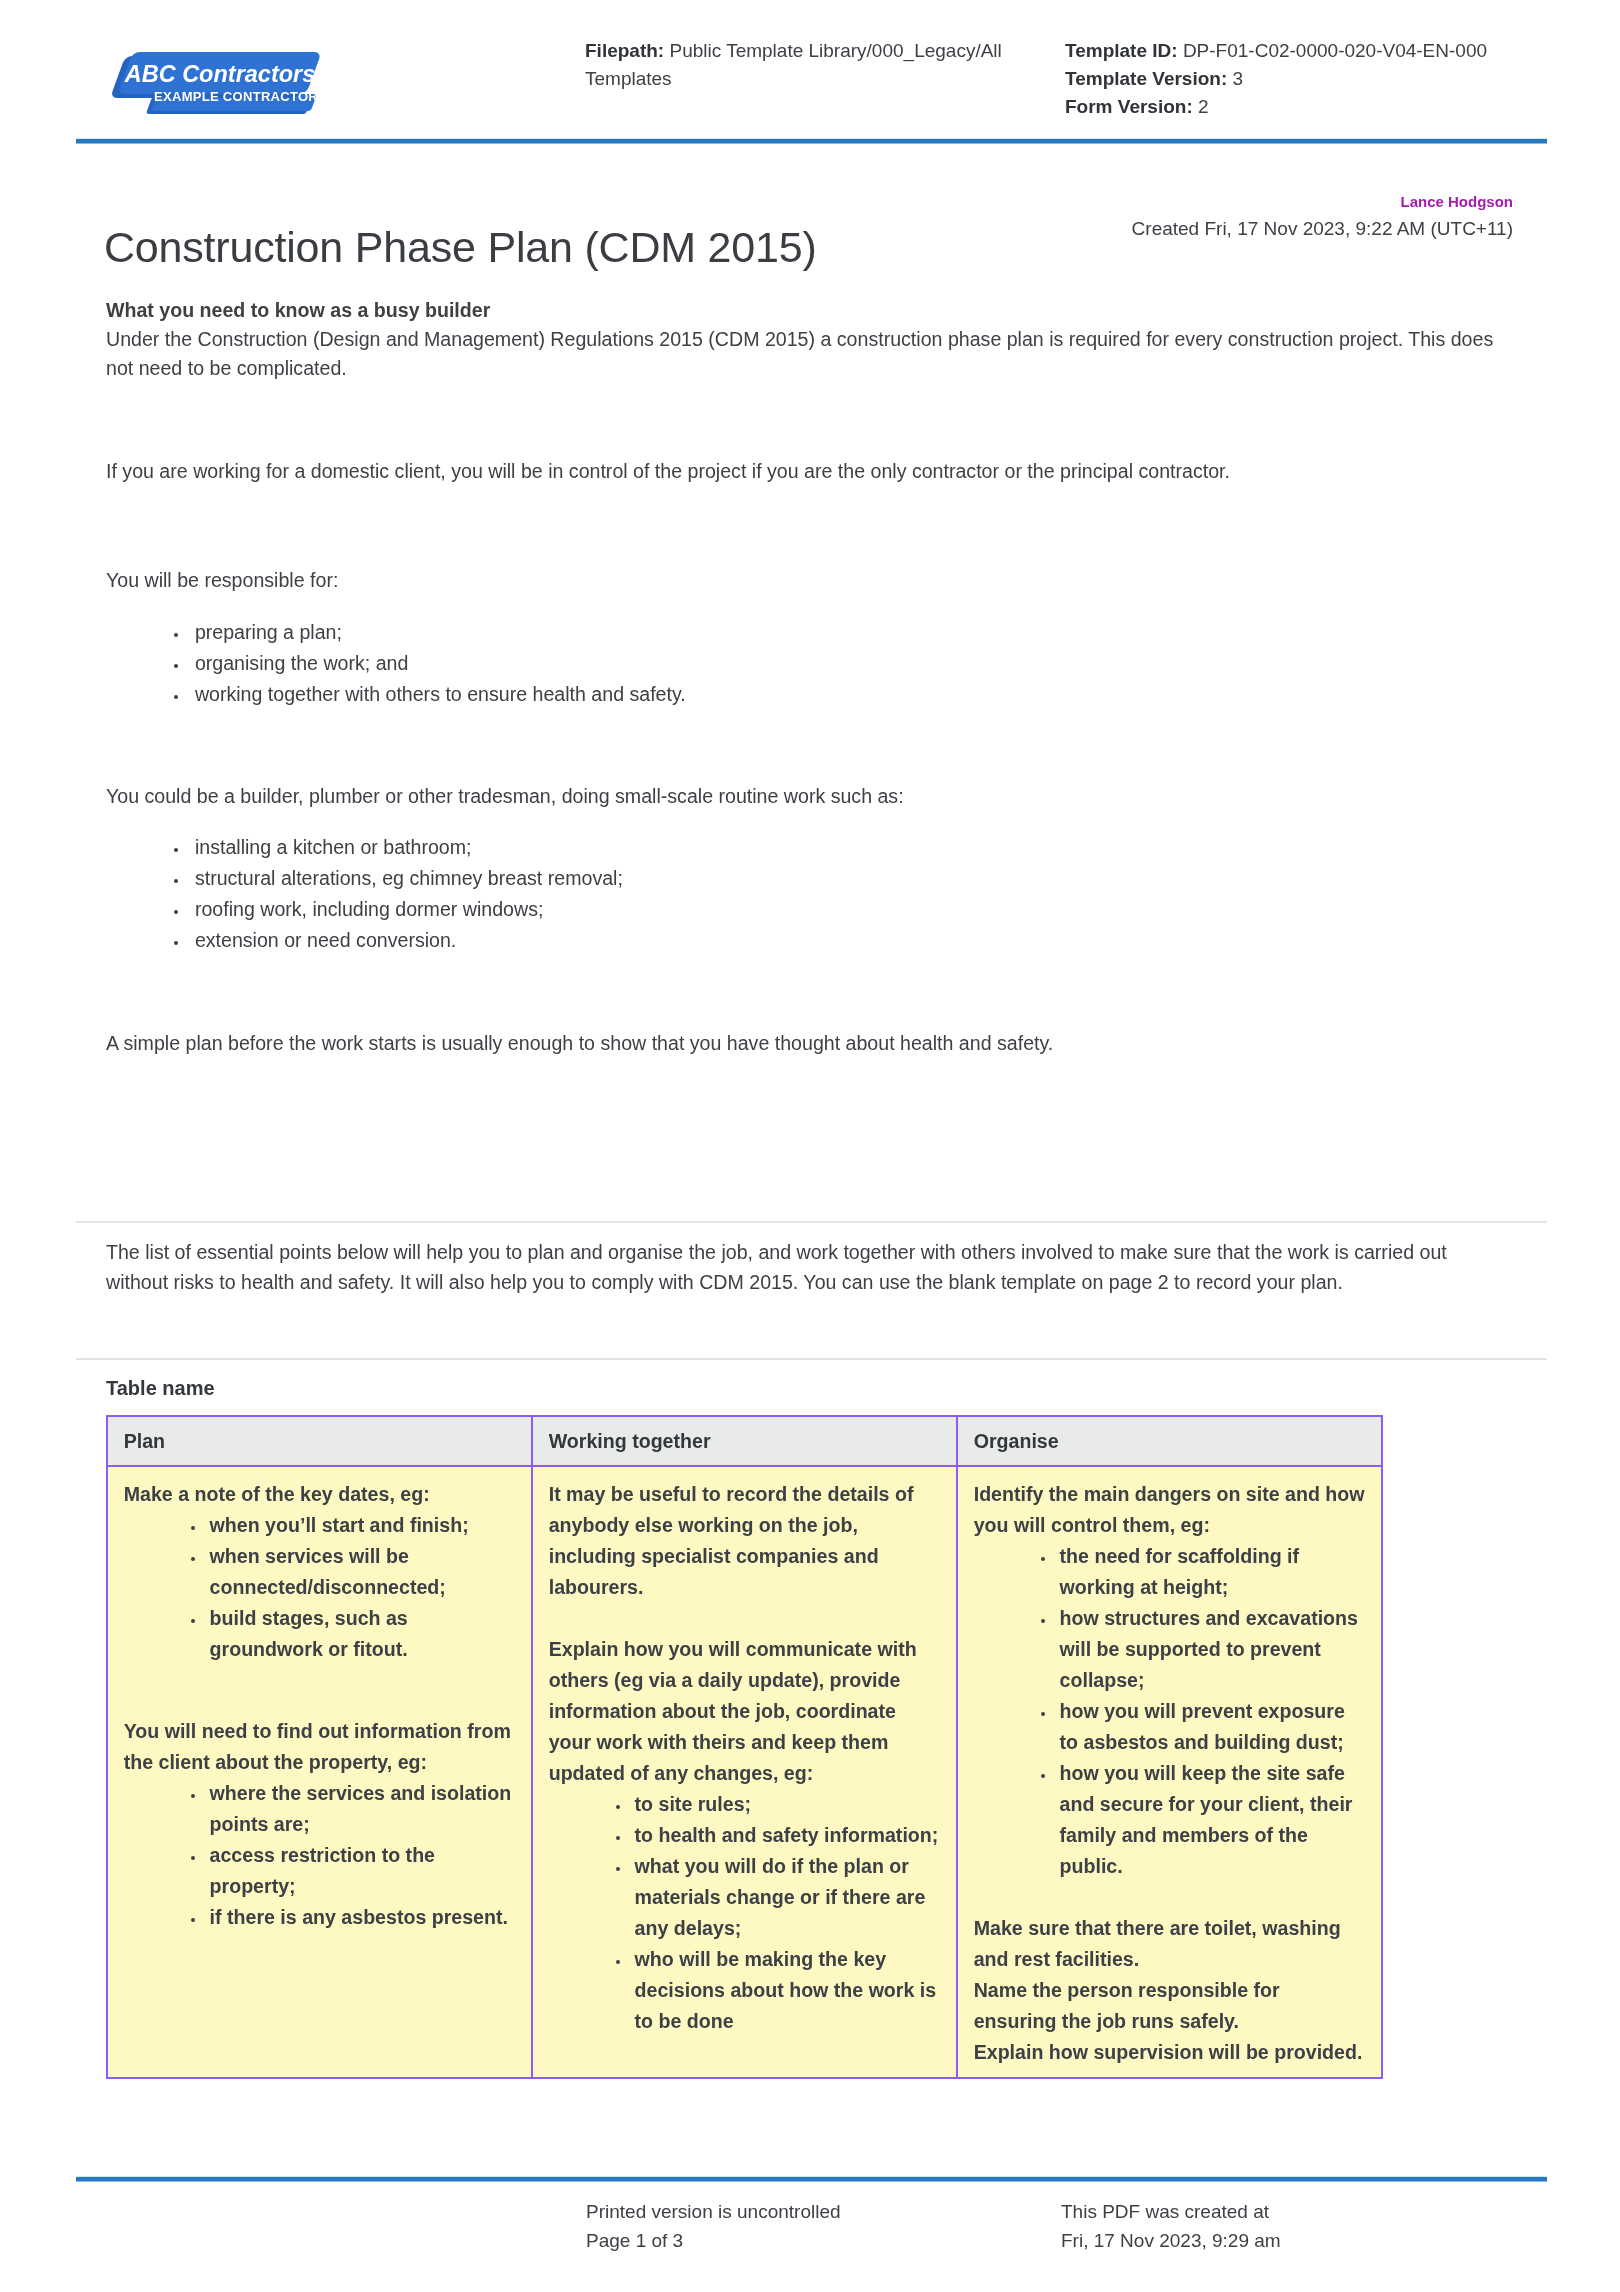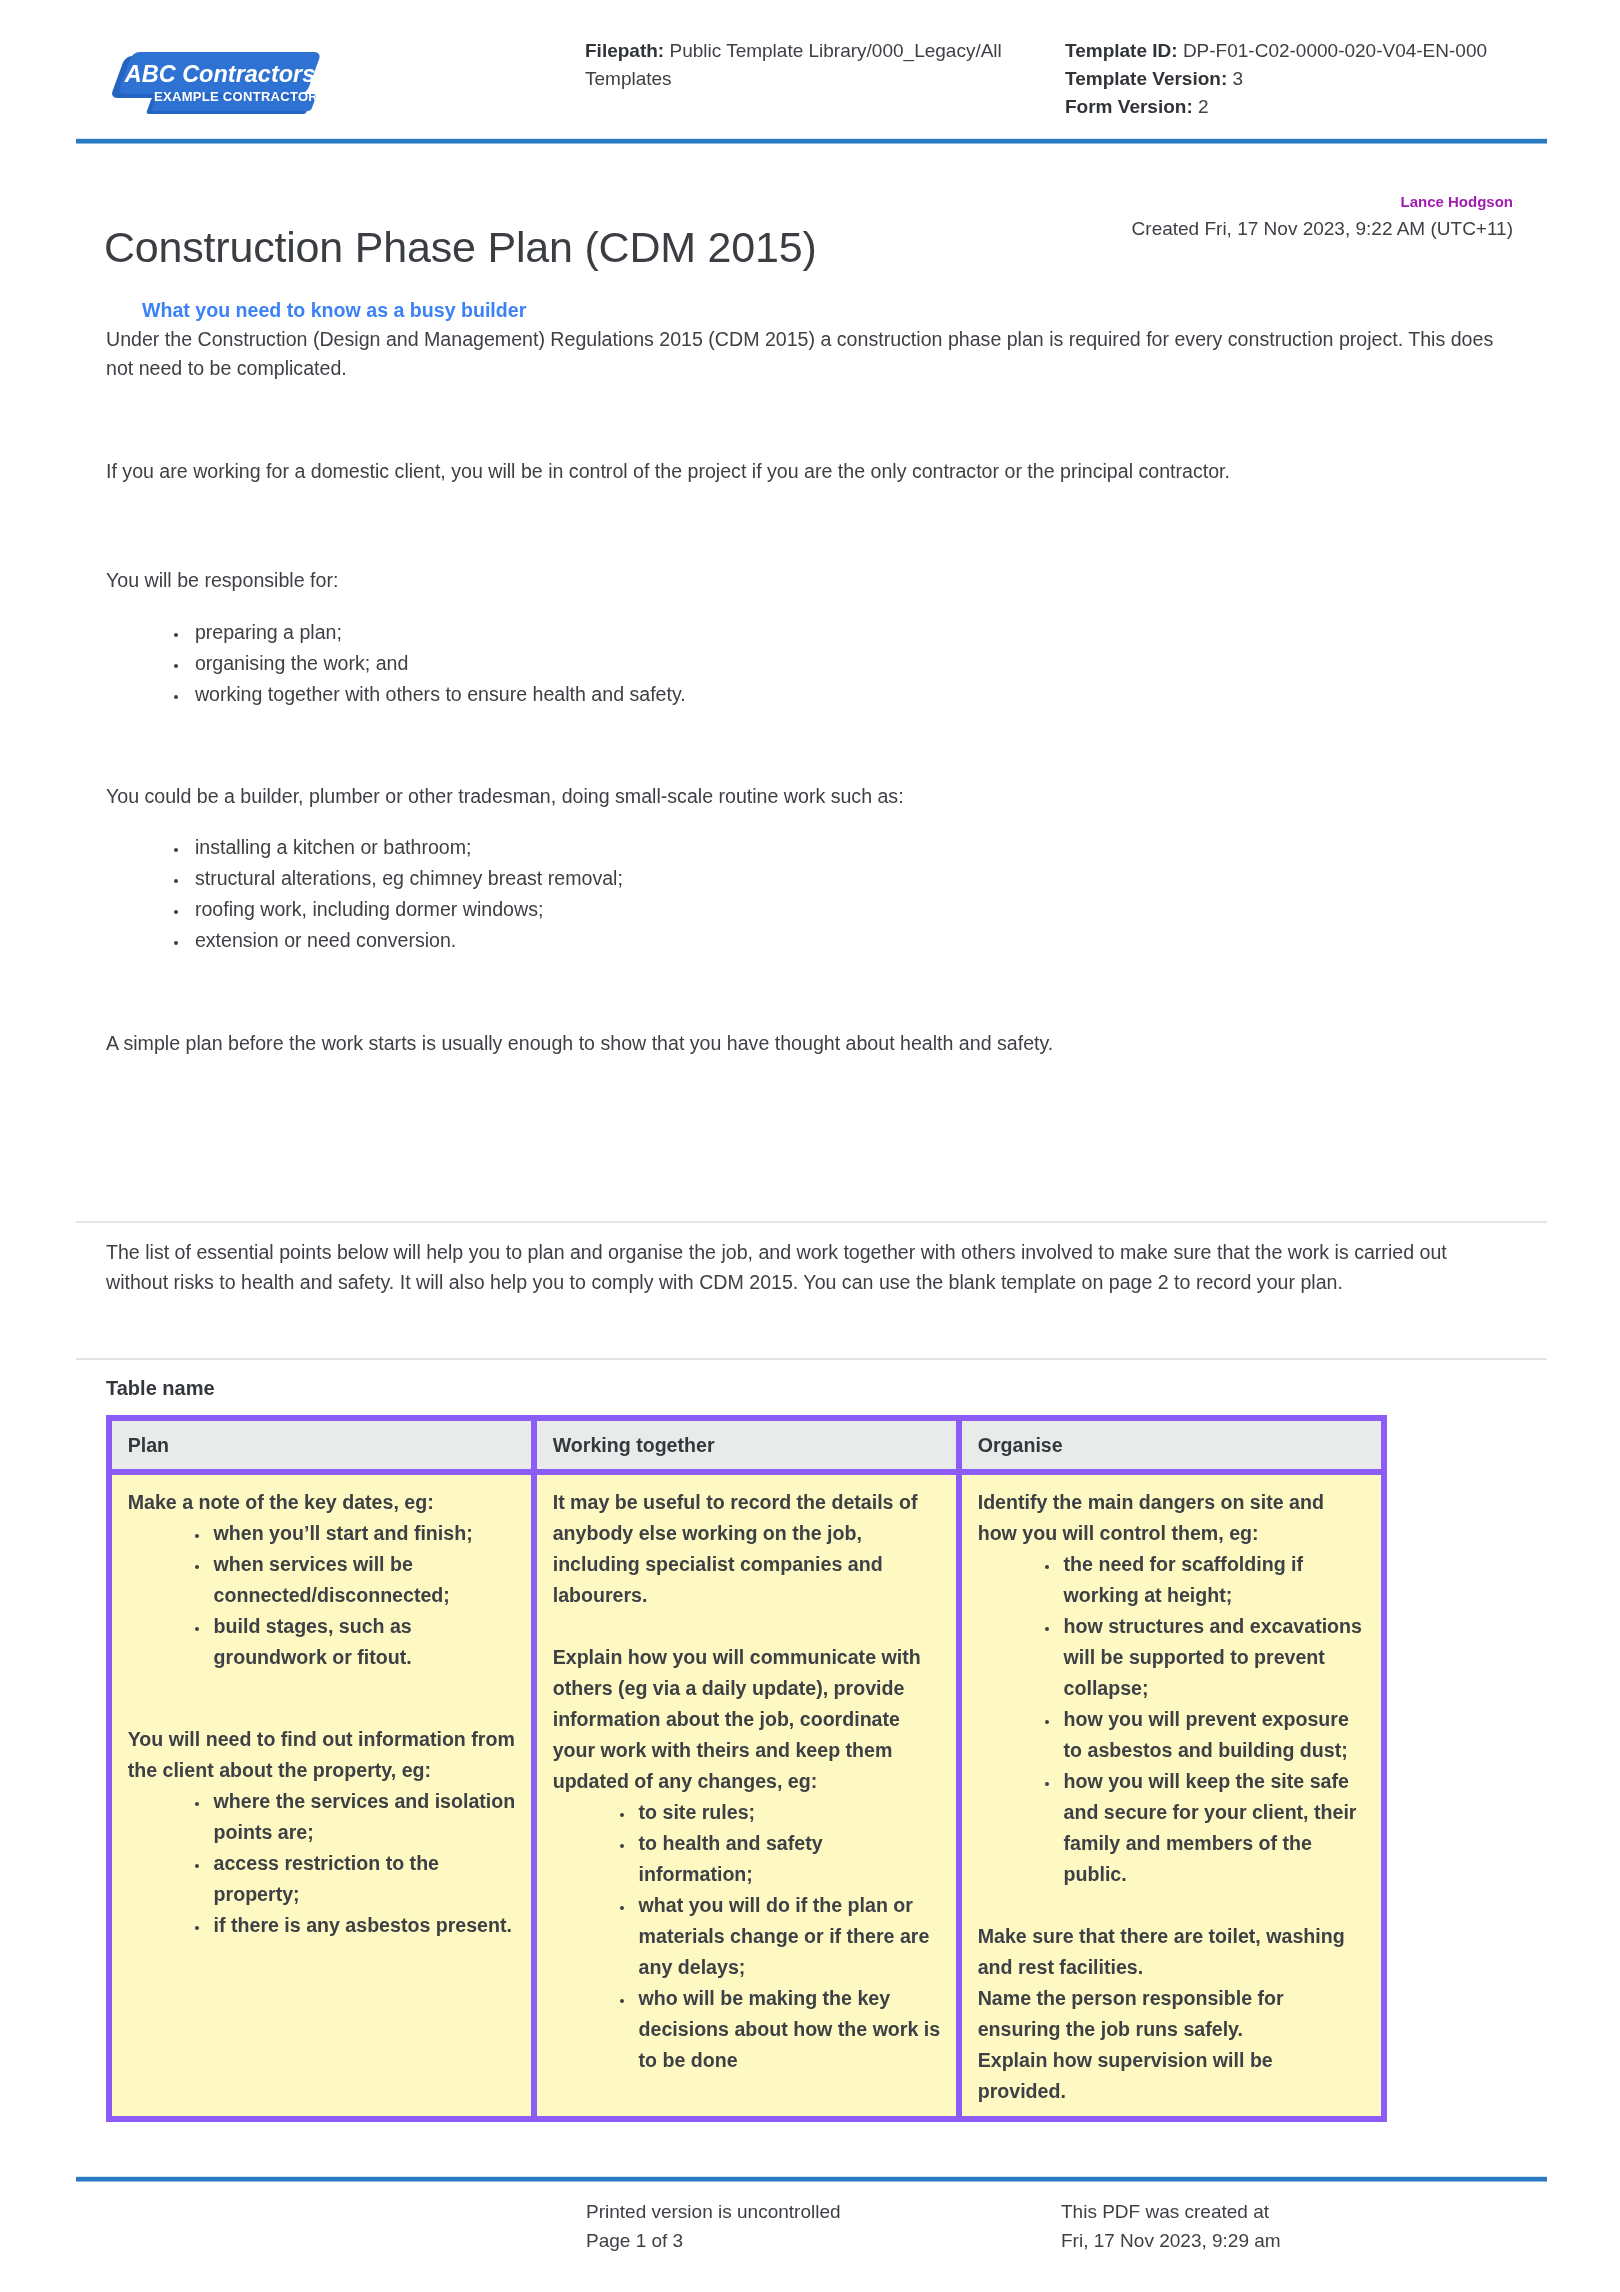--- a/index.html
+++ b/index.html
@@ -30,30 +30,30 @@
   .rule-top { left:76px; top:138px; width:1471px; }
   .rule-bottom { left:76px; top:2176px; width:1471px; }
   .rule-gray { height:2px; background:#e4e4e4; left:76px; width:1471px; }
 
   .doc-title { left:104px; top:192px; font-size:43px; color:#3a3d42; letter-spacing:-0.2px; white-space:nowrap;margin-top:31px; }
   .creator { right:107px; top:189px; width:686px; text-align:right; font-size:19px; line-height:26.5px; }
   .creator .name { font-weight:bold; font-size:15px; color:#a21caf; }
 
   
   .para { left:106px; width:1408px; font-size:19.6px; line-height:29px; }
-  .bold { font-weight:bold; color:#3b82f6;margin-left:36px; }
+  .bold { font-weight:bold; color:#404040; }
   ul.blist { margin:0; padding:0 0 0 83px; list-style:disc; }
   ul.blist li { line-height:31px; padding-left:5.9px; }
   ul.blist li::marker { font-size:0.72em; color:#3d4045; }
 
   
   .tbl-wrap { left:106px; top:1415px; width:1276px; }
   table.grid { border-collapse:collapse; table-layout:fixed; width:1276px;
                font-size:19.6px; line-height:31px; color:#3d4045; }
-  table.grid th, table.grid td { border:6px solid #8b5cf6;margin-left:28px; }
+  table.grid th, table.grid td { border:2px solid #8b5cf6;margin-left:28px; }
   table.grid th { background:#e9eaea; height:48px; text-align:left; vertical-align:middle;
                padding:0 15.7px; font-size:19.6px; font-weight:bold; color:#34373c; }
   table.grid td { vertical-align:top; padding:11.8px 15.7px 8.8px 15.7px; background:#fef9c3;font-weight:bold; }
   td p { margin:0; }
   td ul.blist { padding-left:82px; }
   td ul.blist li { line-height:31px; padding-left:3.9px; }
   p.gap-1 { margin-top:31px; }
   p.gap-2 { margin-top:51px; }
 
   .tbl-caption { left:106px; top:1374px; font-size:20px; line-height:29px; font-weight:bold; color:#34373c; }

